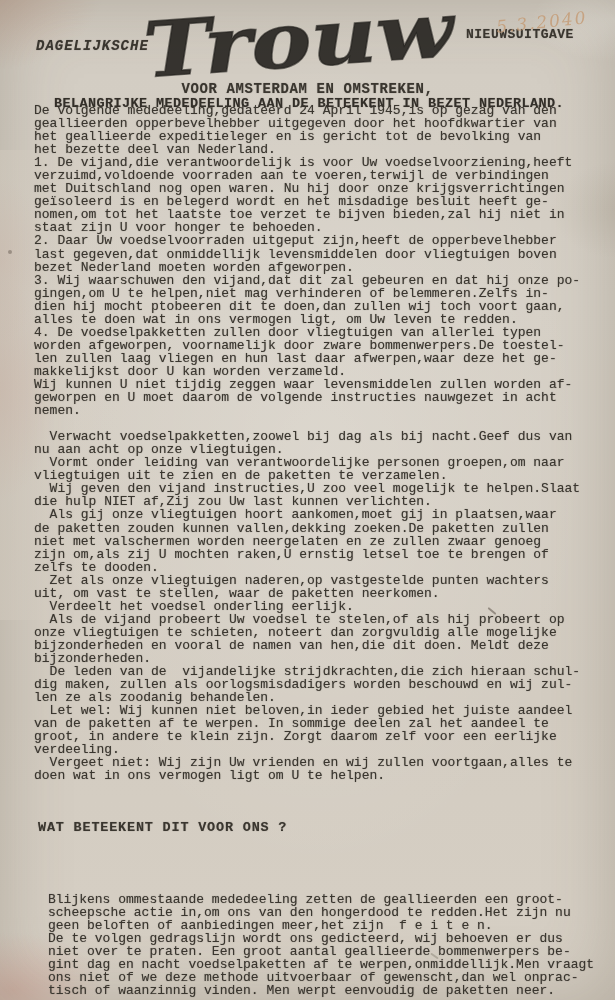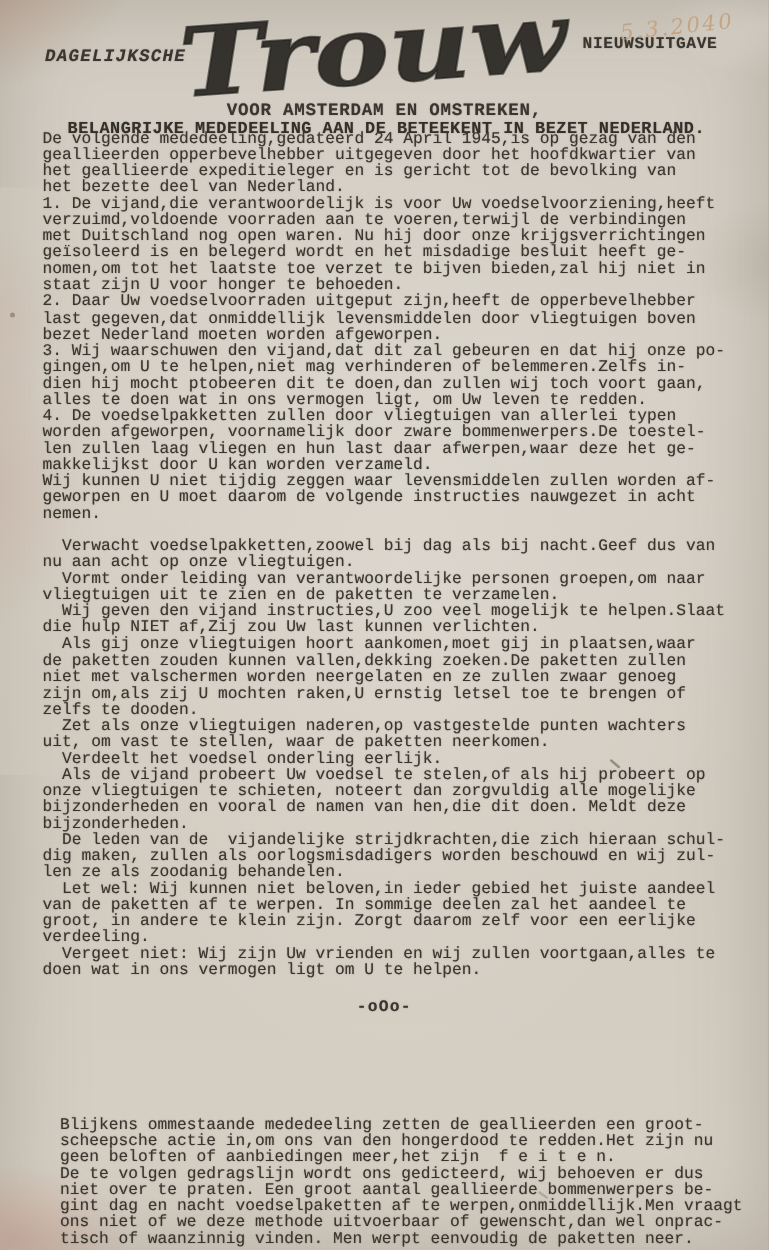--- a/index.html
+++ b/index.html
@@ -127,22 +127,22 @@
   De leden van de  vijandelijke strijdkrachten,die zich hieraan schul-
 dig maken, zullen als oorlogsmisdadigers worden beschouwd en wij zul-
 len ze als zoodanig behandelen.
   Let wel: Wij kunnen niet beloven,in ieder gebied het juiste aandeel
 van de paketten af te werpen. In sommige deelen zal het aandeel te
 groot, in andere te klein zijn. Zorgt daarom zelf voor een eerlijke
 verdeeling.
   Vergeet niet: Wij zijn Uw vrienden en wij zullen voortgaan,alles te
 doen wat in ons vermogen ligt om U te helpen.</div>
 
-  <div class="abs typed divider">-oOo-</div>
 
+  <div class="abs typed s2-heading">WAT BETEEKENT DIT VOOR ONS ?</div>
 
   <div class="abs typed commentary">Blijkens ommestaande mededeeling zetten de geallieerden een groot-
 scheepsche actie in,om ons van den hongerdood te redden.Het zijn nu
 geen beloften of aanbiedingen meer,het zijn  f e i t e n.
 De te volgen gedragslijn wordt ons gedicteerd, wij behoeven er dus
 niet over te praten. Een groot aantal geallieerde bommenwerpers be-
 gint dag en nacht voedselpaketten af te werpen,onmiddellijk.Men vraagt
 ons niet of we deze methode uitvoerbaar of gewenscht,dan wel onprac-
 tisch of waanzinnig vinden. Men werpt eenvoudig de paketten neer.</div>
 

